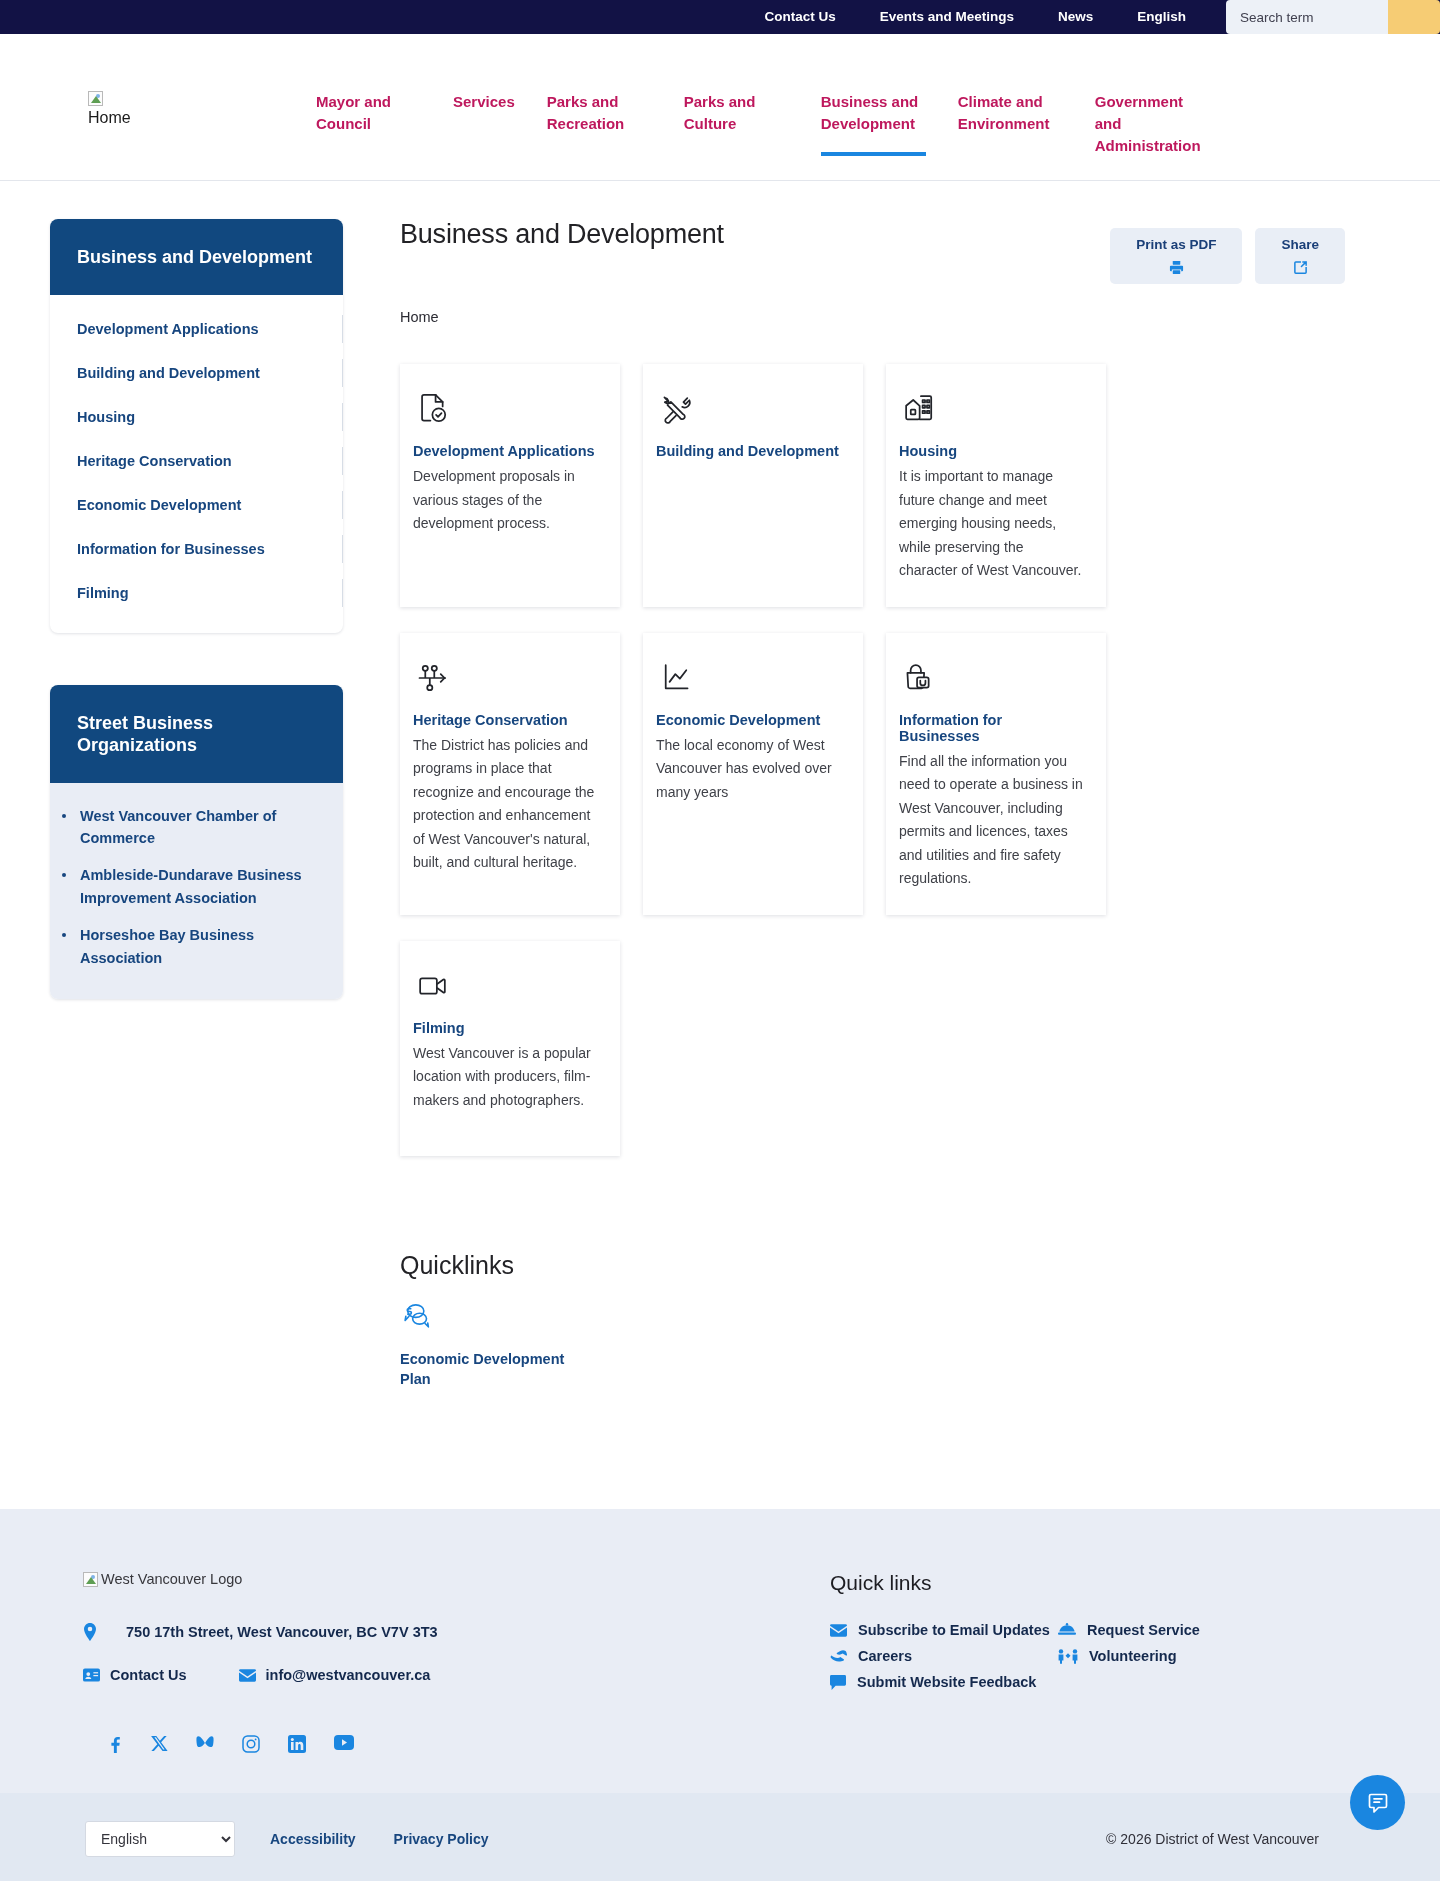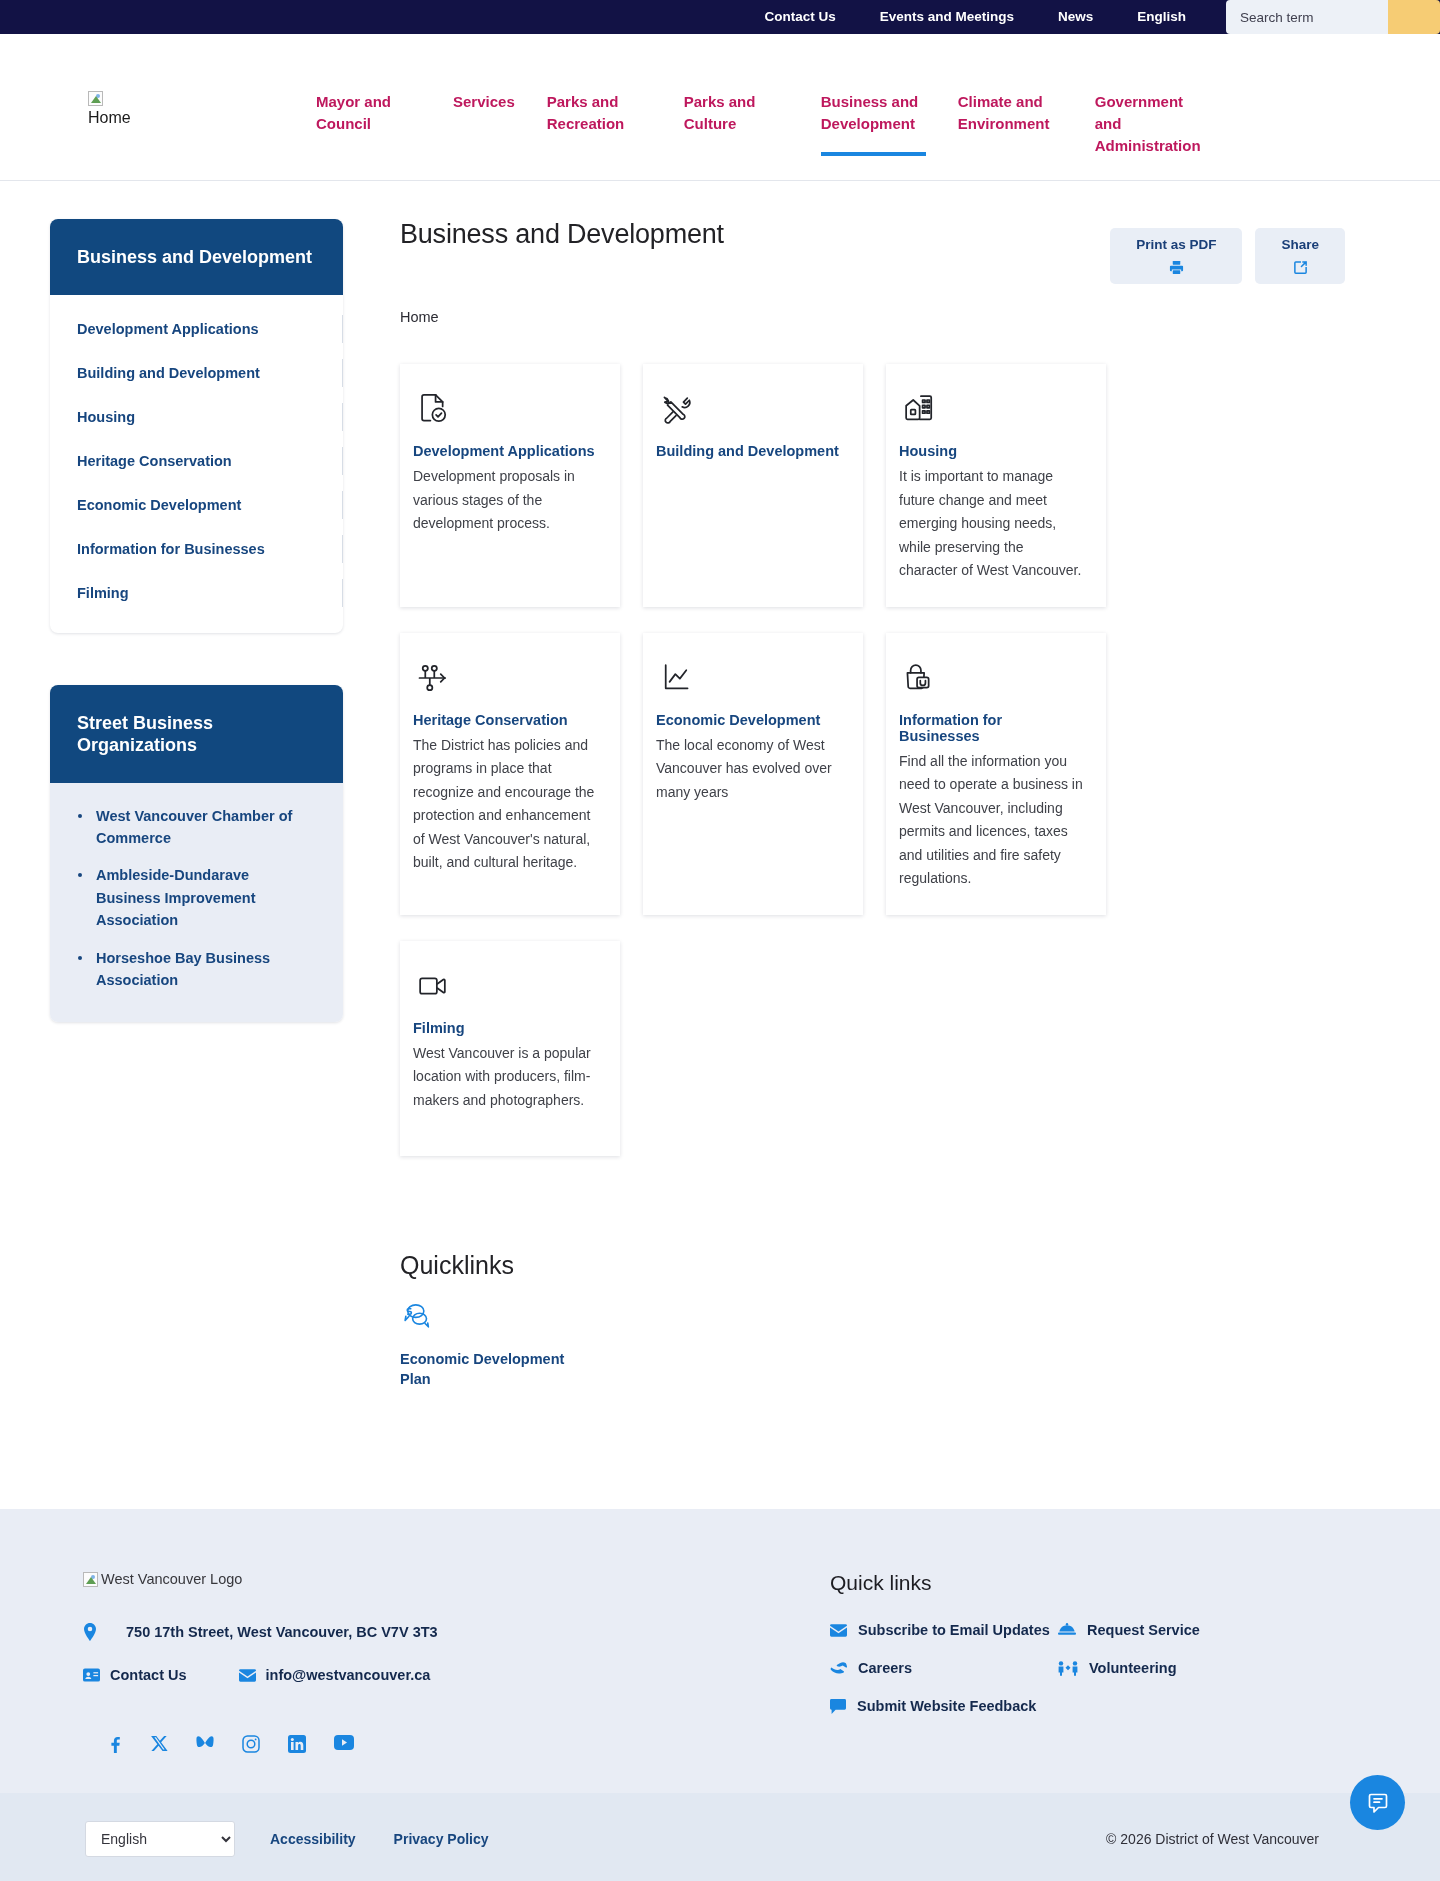--- a/index.html
+++ b/index.html
@@ -174,21 +174,21 @@
   }
   .side-link::after {
     content: "";
     position: absolute;
     right: 0; top: 8px; bottom: 8px;
     width: 1px;
     background: #d7dde6;
   }
   .side-card.org .side-card-body {
     background: #e9edf5;
-    padding: 22px 26px 30px 24px;
+    padding: 22px 26px 30px 8px;
   }
   .org-list { list-style: none; }
   .org-list li {
     position: relative;
     color: #17467f;
     font-size: 14.5px;
     font-weight: 600;
     line-height: 1.55;
     padding-left: 22px;
     margin-bottom: 15px;
@@ -327,21 +327,21 @@
   .socials span { cursor: pointer; display: inline-flex; }
 
   .footer-right { flex: 1; padding-right: 90px; }
   .footer-right h4 {
     font-size: 21px;
     font-weight: 400;
     color: #1d1d22;
     margin-bottom: 27px;
   }
   .ql-cols { display: flex; }
-  .ql-col { display: flex; flex-direction: column; gap: 22px; }
+  .ql-col { display: flex; flex-direction: column; gap: 10px; }
   .ql-col:first-child { width: 228px; }
   .flink {
     display: flex;
     align-items: center;
     gap: 11px;
     color: #14294d;
     font-size: 14.5px;
     font-weight: 600;
     text-decoration: none;
     cursor: pointer;

